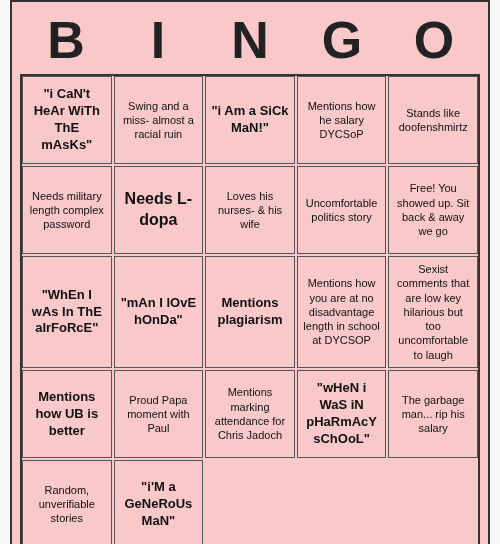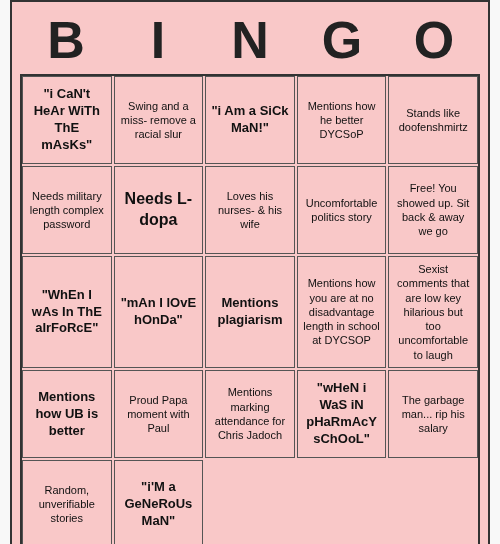--- a/index.html
+++ b/index.html
@@ -64,23 +64,23 @@
 <div class="bingo-card">
   <div class="bingo-title">
   <span>B</span>
       <span>I</span>
       <span>N</span>
       <span>G</span>
       <span>O</span>
     </div>
   <div class="bingo-grid">
   <div class="cell bold">"i CaN't HeAr WiTh ThE mAsKs"</div>
-      <div class="cell">Swing and a miss- remove a racial slur</div>
+      <div class="cell">Swing and a miss- almost a racial ruin</div>
       <div class="cell bold">"i Am a SiCk MaN!"</div>
-      <div class="cell">Mentions how he better DYCSoP</div>
+      <div class="cell">Mentions how he salary DYCSoP</div>
       <div class="cell">Stands like doofenshmirtz</div>
       <div class="cell">Needs military length complex password</div>
       <div class="cell large-bold">Needs L-dopa</div>
       <div class="cell">Loves his nurses- &amp; his wife</div>
       <div class="cell">Uncomfortable politics story</div>
       <div class="cell">Free! You showed up. Sit back &amp; away we go</div>
       <div class="cell bold">"WhEn I wAs In ThE aIrFoRcE"</div>
       <div class="cell bold">"mAn I lOvE hOnDa"</div>
       <div class="cell bold">Mentions plagiarism</div>
       <div class="cell">Mentions how you are at no disadvantage length in school at DYCSOP</div>

